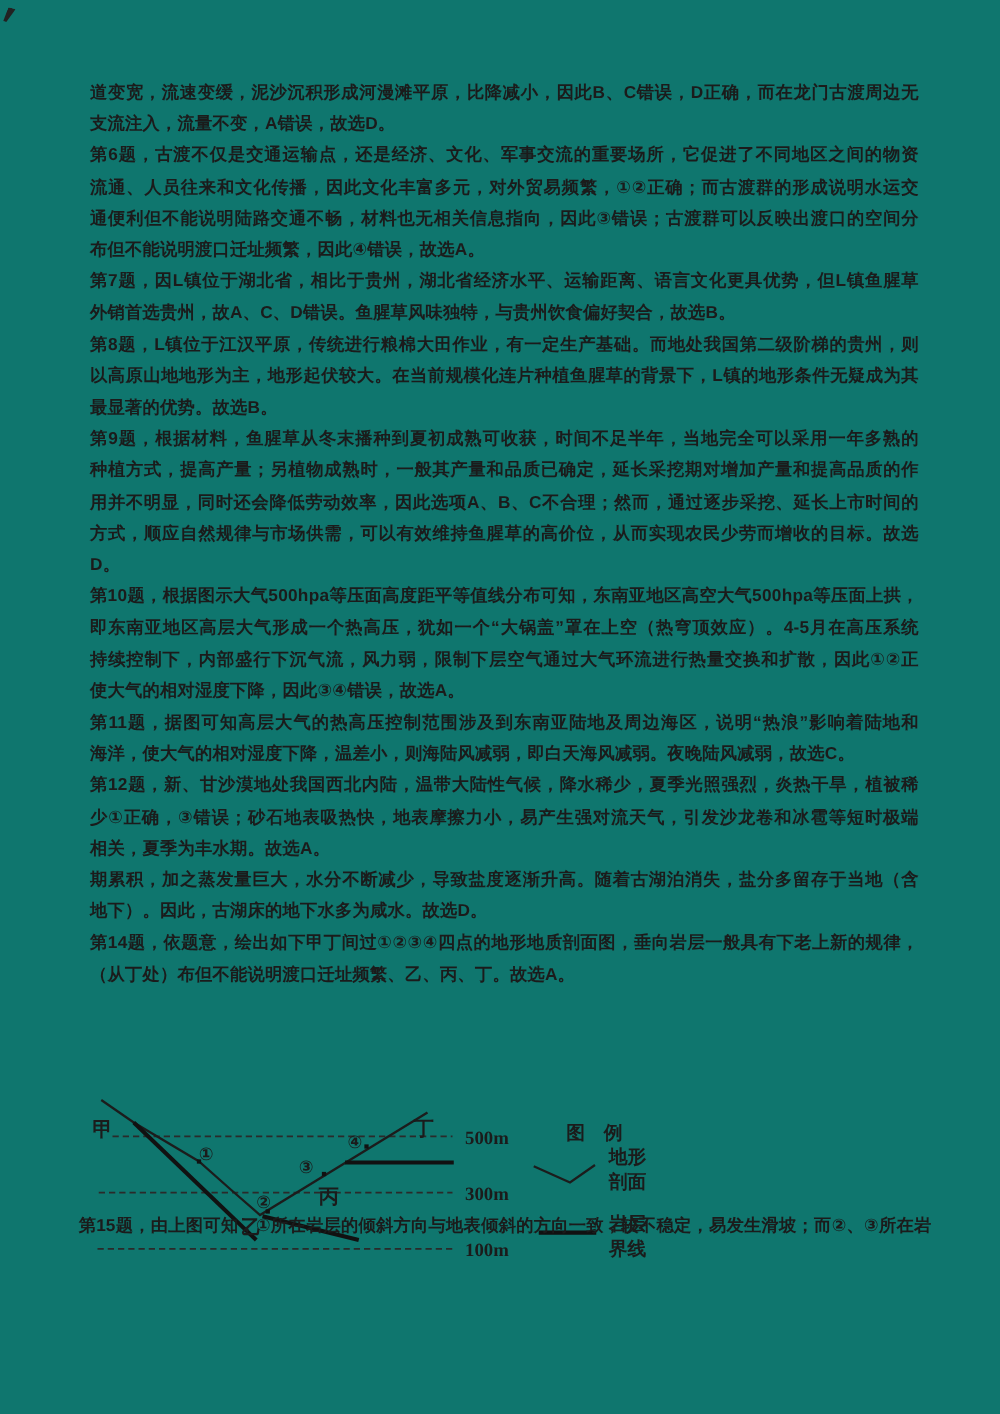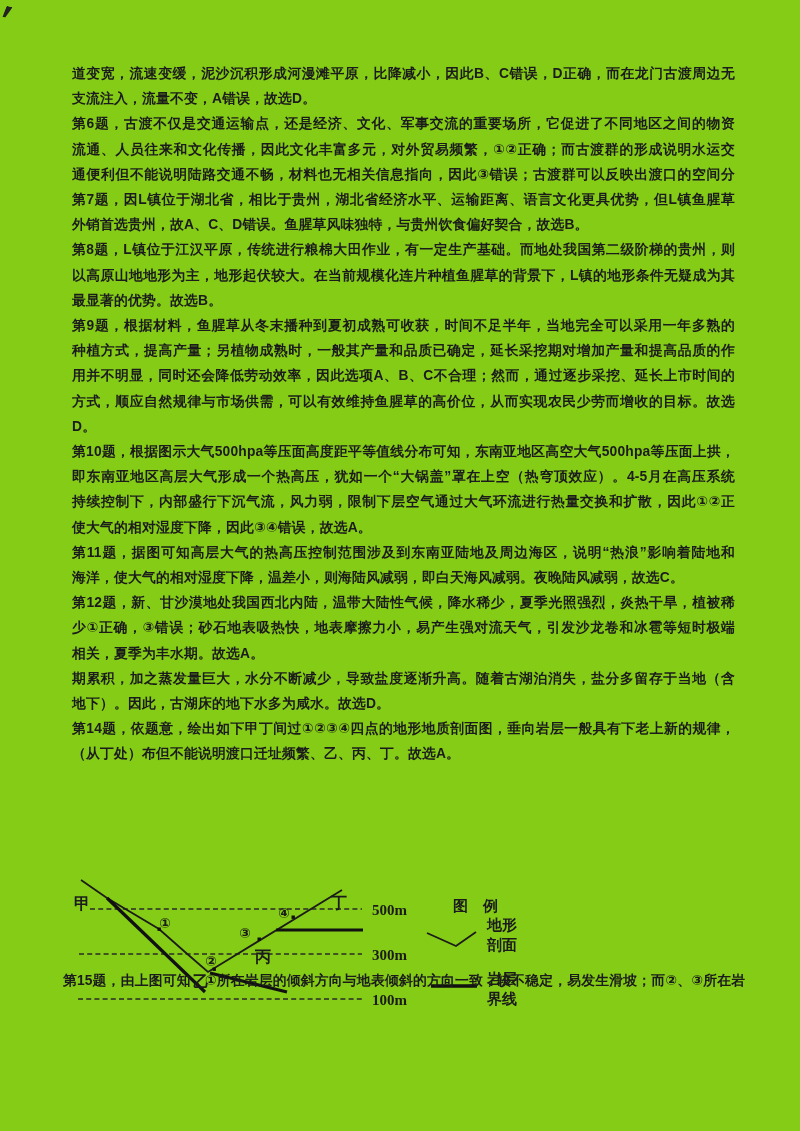--- a/index.html
+++ b/index.html
@@ -1,20 +1,20 @@
 <!DOCTYPE html>
 <html><head>
 <meta charset="utf-8">
 <style>
   html,body{margin:0;padding:0;}
   body{background:#e8e8e8;}
   .page{
     position:relative;
     width:800px;height:1131px;
-    background:#84cc16;
+    background:#0f766e;
     margin:0 auto;
     overflow:hidden;
     font-family:"Liberation Sans","DejaVu Sans",sans-serif;
     color:#1b1b1b;
   }
   .corner-mark{
     position:absolute;left:4px;top:6px;
     width:6px;height:12px;
     background:#222;
     transform:rotate(14deg) skewX(-12deg);
@@ -68,20 +68,21 @@
 
   <div class="corner-mark"></div>
 
   <div class="textblock">
     <div class="ln">道变宽，流速变缓，泥沙沉积形成河漫滩平原，比降减小，因此B、C错误，D正确，而在龙门古渡周边无</div>
     <div class="ln last">支流注入，流量不变，A错误，故选D。</div>
 
     <div class="ln">第6题，古渡不仅是交通运输点，还是经济、文化、军事交流的重要场所，它促进了不同地区之间的物资</div>
     <div class="ln">流通、人员往来和文化传播，因此文化丰富多元，对外贸易频繁，①②正确；而古渡群的形成说明水运交</div>
     <div class="ln">通便利但不能说明陆路交通不畅，材料也无相关信息指向，因此③错误；古渡群可以反映出渡口的空间分</div>
+    <div class="ln last">布但不能说明渡口迁址频繁，因此④错误，故选A。</div>
 
     <div class="ln">第7题，因L镇位于湖北省，相比于贵州，湖北省经济水平、运输距离、语言文化更具优势，但L镇鱼腥草</div>
     <div class="ln last">外销首选贵州，故A、C、D错误。鱼腥草风味独特，与贵州饮食偏好契合，故选B。</div>
 
     <div class="ln">第8题，L镇位于江汉平原，传统进行粮棉大田作业，有一定生产基础。而地处我国第二级阶梯的贵州，则</div>
     <div class="ln">以高原山地地形为主，地形起伏较大。在当前规模化连片种植鱼腥草的背景下，L镇的地形条件无疑成为其</div>
     <div class="ln last">最显著的优势。故选B。</div>
 
     <div class="ln">第9题，根据材料，鱼腥草从冬末播种到夏初成熟可收获，时间不足半年，当地完全可以采用一年多熟的</div>
     <div class="ln">种植方式，提高产量；另植物成熟时，一般其产量和品质已确定，延长采挖期对增加产量和提高品质的作</div>

